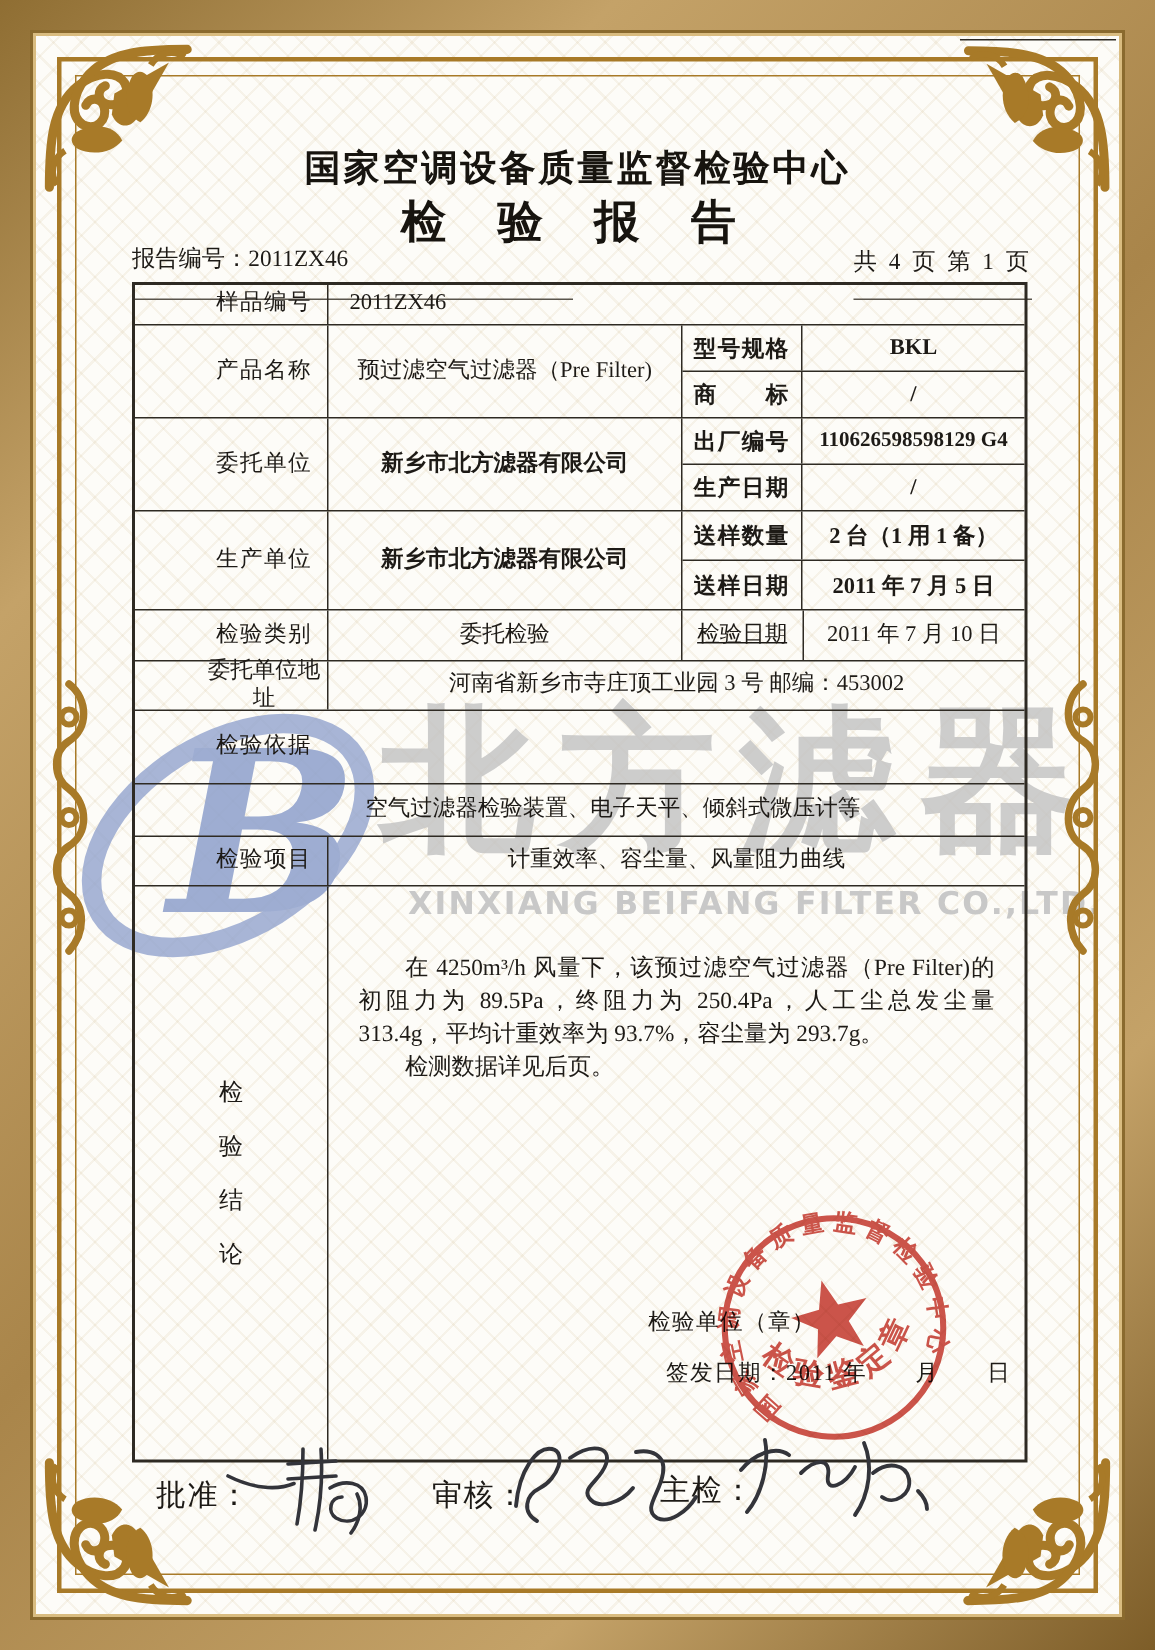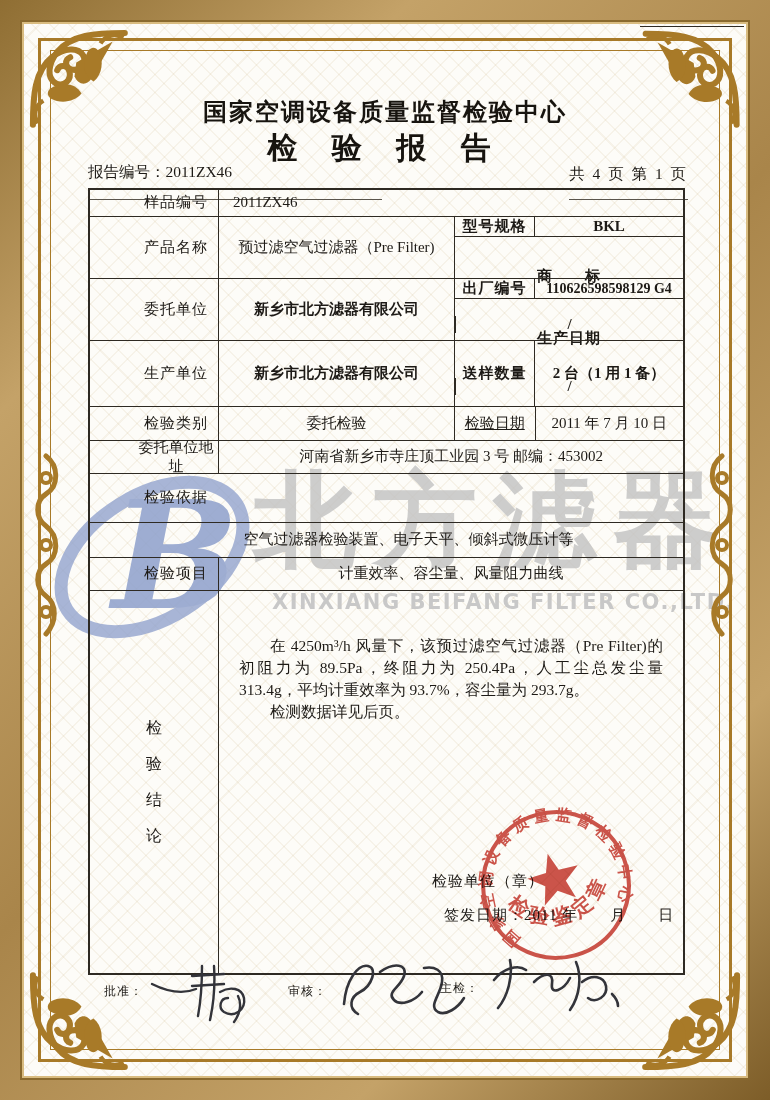--- a/index.html
+++ b/index.html
@@ -52,40 +52,40 @@
        font-size:15px;}
   .tr{display:flex;border-top:1.5px solid #2e2a23;box-sizing:border-box;}
   .tr:first-child{border-top:none;}
   .td{display:flex;align-items:center;justify-content:center;box-sizing:border-box;
       border-left:1.5px solid #2e2a23;text-align:center;line-height:1.3;}
   .td:first-child{border-left:none;padding-left:44px;}
   .lab{flex:0 0 128px;letter-spacing:1px;}
   .val{flex:0 0 236px;}
   .sub{flex:1;display:flex;flex-direction:column;border-left:1.5px solid #2e2a23;}
   .srow{flex:1;display:flex;box-sizing:border-box;font-weight:bold;}
-  .srow + .srow{border-top:1.5px solid #2e2a23;flex-direction:column;}
+  .srow + .srow{border-top:1.5px solid #2e2a23;}
   .sl{flex:0 0 79px;display:flex;align-items:center;justify-content:center;letter-spacing:1px;}
   .sv{flex:1;display:flex;align-items:center;justify-content:center;border-left:1.5px solid #2e2a23;}
   .wide{flex:1;}
   .pre{white-space:pre-line;}
   .r1{height:26px;} .r2{height:62px;} .r3{height:62px;} .r4{height:66px;}
   .r5{height:34px;} .r6{height:33px;} .r7{height:49px;} .r8{height:35px;}
   .r9{height:33px;} .r10{flex:1;}
   .basis-cell{font-size:14.5px;padding:2px 8px;}
   .concl-lab{flex:0 0 128px;display:flex;flex-direction:column;align-items:center;
              justify-content:center;gap:15px;font-size:16px;letter-spacing:0;}
   .concl-body{flex:1;border-left:1.5px solid #2e2a23;padding:44px 20px 0 20px;box-sizing:border-box;
               font-size:15.5px;line-height:22px;text-align:justify;}
   .concl-body p{margin:0;text-indent:2em;}
 
   
   .seal-unit{position:absolute;left:432px;top:872px;z-index:4;font-size:15px;letter-spacing:1px;}
   .seal-date{position:absolute;left:444px;top:906px;z-index:4;font-size:15px;letter-spacing:1px;}
   .seal-svg{position:absolute;left:467px;top:796px;z-index:5;opacity:.85;mix-blend-mode:multiply;}
-  .sig-label{position:absolute;font-size:12px;letter-spacing:1px;z-index:4;}
+  .sig-label{position:absolute;font-size:20px;letter-spacing:1px;z-index:4;}
   .sig-scribble{position:absolute;z-index:4;}
 </style>
 </head>
 <body>
 
 <div class="stage">
   <div class="page"></div>
 
   <div class="border-outer"></div>
   <div class="border-inner"></div>
@@ -193,20 +193,24 @@
         </div>
       </div>
     </div>
     <div class="tr r4">
       <div class="td lab">生产单位</div>
       <div class="td val" style="font-weight:bold;">新乡市北方滤器有限公司</div>
       <div class="sub">
         <div class="srow">
           <div class="sl">送样数量</div>
           <div class="sv">2 台（1 用 1 备）</div>
+        </div>
+        <div class="srow">
+          <div class="sl">送样日期</div>
+          <div class="sv">2011 年 7 月 5 日</div>
         </div>
       </div>
     </div>
     <div class="tr r5">
       <div class="td lab">检验类别</div>
       <div class="td val">委托检验</div>
       <div class="td" style="flex:0 0 80.5px;text-decoration:underline;">检验日期</div>
       <div class="td wide">2011 年 7 月 10 日</div>
     </div>
     <div class="tr r6">

